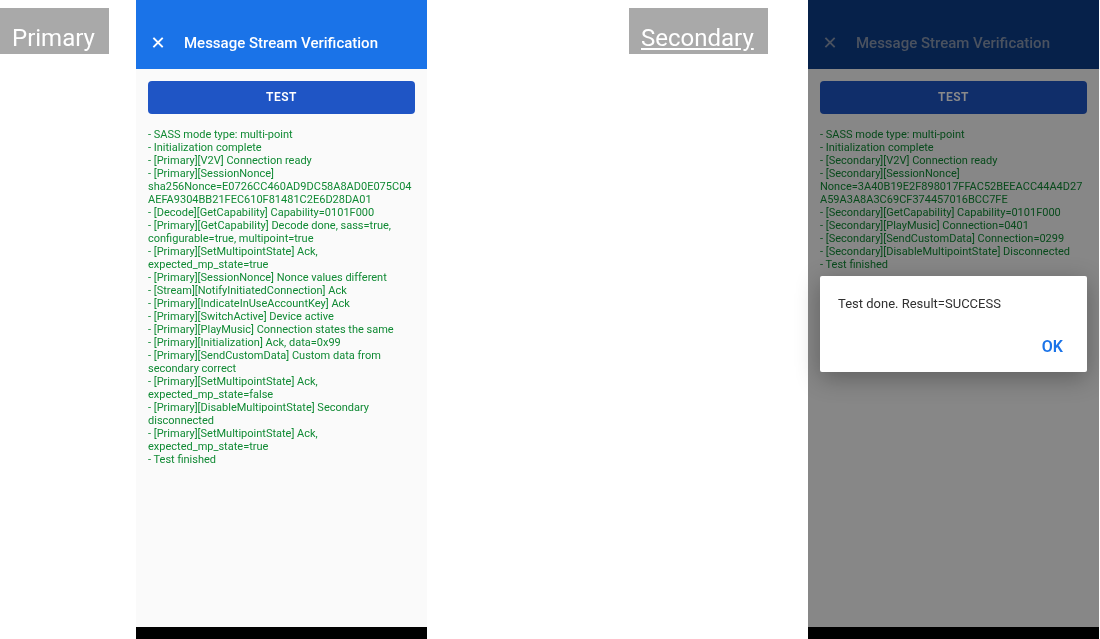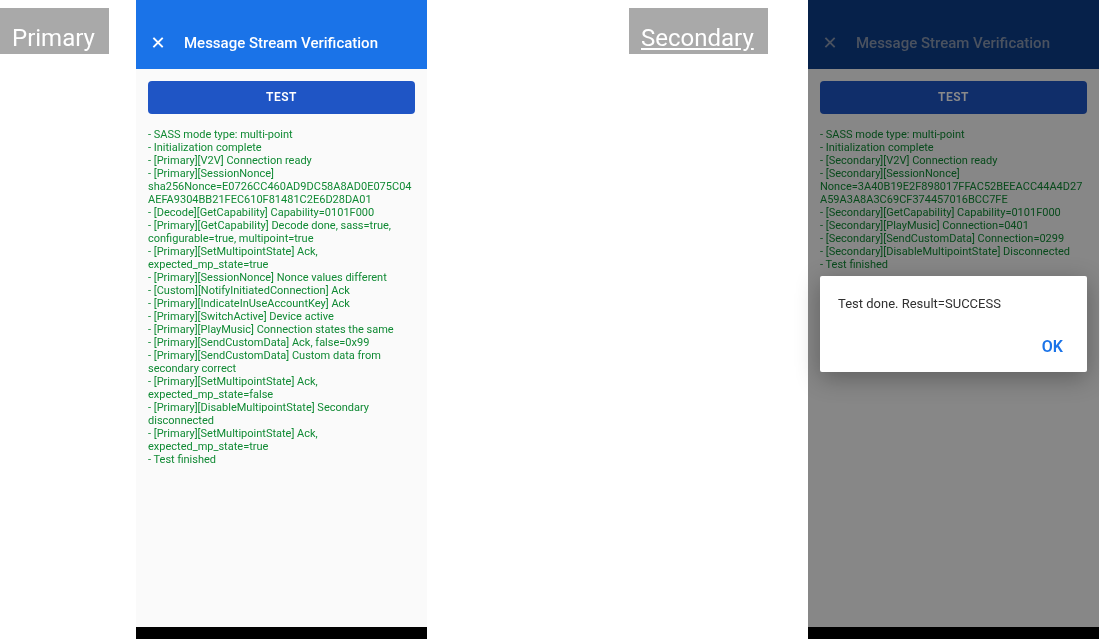--- a/index.html
+++ b/index.html
@@ -153,25 +153,25 @@
     </div>
     <div>
         <span class="log-line"> - SASS mode type: multi-point</span>
         <span class="log-line"> - Initialization complete</span>
         <span class="log-line"> - [Primary][V2V] Connection ready</span>
         <span class="log-line"> - [Primary][SessionNonce] sha256Nonce=E0726CC460AD9DC58A8AD0E075C04AEFA9304BB21FEC610F81481C2E6D28DA01</span>
         <span class="log-line"> - [Decode][GetCapability] Capability=0101F000</span>
         <span class="log-line"> - [Primary][GetCapability] Decode done, sass=true, configurable=true, multipoint=true</span>
         <span class="log-line"> - [Primary][SetMultipointState] Ack, expected_mp_state=true</span>
         <span class="log-line"> - [Primary][SessionNonce] Nonce values different</span>
-        <span class="log-line"> - [Custom][NotifyInitiatedConnection] Ack</span>
+        <span class="log-line"> - [Stream][NotifyInitiatedConnection] Ack</span>
         <span class="log-line"> - [Primary][IndicateInUseAccountKey] Ack</span>
         <span class="log-line"> - [Primary][SwitchActive] Device active</span>
         <span class="log-line"> - [Primary][PlayMusic] Connection states the same</span>
-        <span class="log-line"> - [Primary][SendCustomData] Ack, false=0x99</span>
+        <span class="log-line"> - [Primary][Initialization] Ack, data=0x99</span>
         <span class="log-line"> - [Primary][SendCustomData] Custom data from secondary correct</span>
         <span class="log-line"> - [Primary][SetMultipointState] Ack, expected_mp_state=false</span>
         <span class="log-line"> - [Primary][DisableMultipointState] Secondary disconnected</span>
         <span class="log-line"> - [Primary][SetMultipointState] Ack, expected_mp_state=true</span>
         <span class="log-line"> - Test finished</span>
       </div>
   </div>
   <div class="navbar"></div>
 </div>
 

